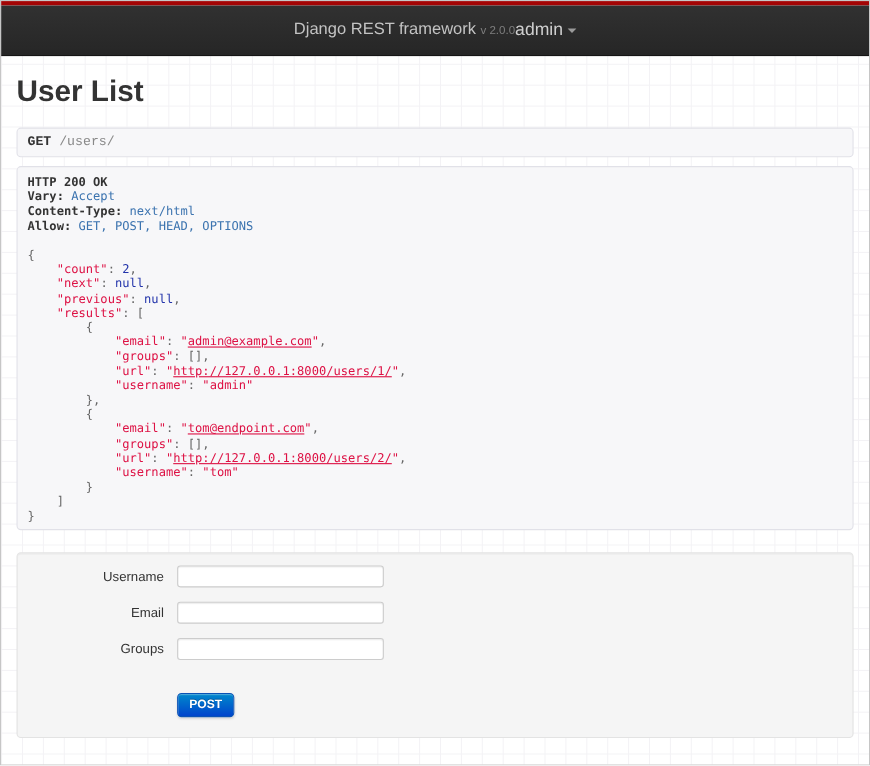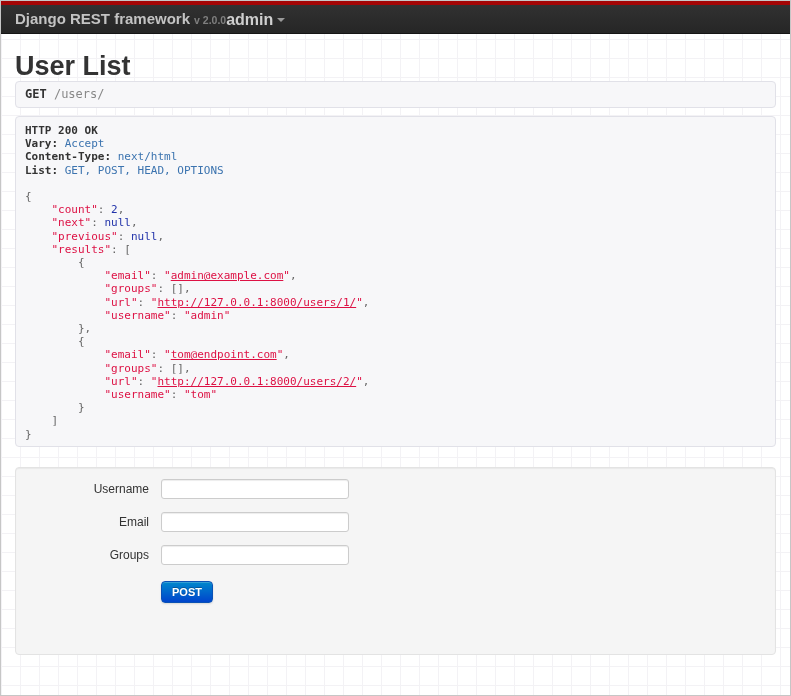--- a/index.html
+++ b/index.html
@@ -13,25 +13,25 @@
     background-image:
       linear-gradient(to right, #f3f2f5 1px, transparent 1px),
       linear-gradient(to bottom, #f3f2f5 1px, transparent 1px);
     background-size: 19px 19px;
     overflow: hidden;
   }
 
   
   .top-accent { height: 4px; background: #a30505; }
   .navbar {
-    height: 29px; line-height: 29px;
+    height: 46px; line-height: 29px;
     background: linear-gradient(#313131, #262626);
     border-bottom: 1px solid #151515;
     padding: 0 14px;
-    display: flex; justify-content: flex-start; align-items: center; font-weight: bold;
+    display: flex; justify-content: center; align-items: center;
   }
   .brand { color: #c3c3c3; font-size: 15px; text-decoration: none; }
   .brand small { color: #7f7f7f; font-size: 10.5px; margin-left: 4px; }
   .user-menu { color: #cfcfcf; font-size: 16px; cursor: pointer; }
   .caret-down-sm {
     display: inline-block; margin-left: 4px; vertical-align: middle;
     border-left: 4px solid transparent; border-right: 4px solid transparent;
     border-top: 4px solid #9a9a9a;
   }
 
@@ -66,23 +66,24 @@
     border-left: 4px solid transparent; border-right: 4px solid transparent;
     border-top: 4px solid #fff;
     vertical-align: middle;
   }
 
   .description { margin-top: 16px; font-size: 12px; color: #333; }
 
   pre { font-family: "DejaVu Sans Mono", "Liberation Mono", monospace; }
 
   .request-line {
+    margin-top: 18px;
     background: #f7f7f9; border: 1px solid #e1e1e8; border-radius: 4px;
     padding: 5px 9px;
-    font-size: 12px; line-height: 15px; color: #888;
+    font-size: 12px; line-height: 15px; color: #888; font-family: Liberation Mono, monospace;
   }
   .request-line b { color: #333; }
 
   .response-panel {
     margin-top: 8px;
     background: #f7f7f9; border: 1px solid #e1e1e8; border-radius: 4px;
     padding: 7px 9px;
     height: 331px;
     overflow: hidden;
   }
@@ -91,35 +92,35 @@
   .hval { color: #3b73af; }
   .str  { color: #dd1144; }
   .lit  { color: #2233aa; }
   .code-link { color: #dd1144; text-decoration: underline; cursor: pointer; }
 
   .form-well {
     margin-top: 20px;
     background: #f5f5f5; border: 1px solid #e3e3e3; border-radius: 4px;
     box-shadow: inset 0 1px 1px rgba(0,0,0,0.05);
     padding: 11px 15px;
-    height: 188px;
+    height: 169px;
   }
   .control-group { margin-bottom: 13px; display: flex; align-items: center; }
   .control-group label {
     display: inline-block; width: 118px; text-align: right;
     margin-right: 12px; font-size: 12px; color: #333;
   }
   .control-group input {
     width: 188px; height: 20px;
     border: 1px solid #ccc; border-radius: 3px;
     padding: 2px 5px; font-size: 12px; color: #555;
     background: #fff;
     box-shadow: inset 0 1px 1px rgba(0,0,0,0.075);
   }
-  .btn-post { margin-left: 130px; margin-top: 3px; padding: 4px 10px; }
+  .btn-post { margin-left: 130px; margin-top: 17px; padding: 4px 10px; }
 </style>
 </head>
 <body>
 
 <div class="page">
 
   <div class="top-accent"></div>
 
   <nav class="navbar">
     <a class="brand"><span>Django REST framework</span><small>v 2.0.0</small></a>
@@ -132,21 +133,21 @@
       <h1 class="page-title">User List</h1>
     </div>
 
 
     <pre class="request-line"><b>GET</b> <span>/users/</span></pre>
 
     <div class="response-panel">
       <pre id="response-pre"><b>HTTP 200 OK</b>
 <b>Vary:</b> <span class="hval">Accept</span>
 <b>Content-Type:</b> <span class="hval">next/html</span>
-<b>List:</b> <span class="hval">GET, POST, HEAD, OPTIONS</span>
+<b>Allow:</b> <span class="hval">GET, POST, HEAD, OPTIONS</span>
 
 {
     <span class="str">"count"</span>: <span class="lit">2</span>,
     <span class="str">"next"</span>: <span class="lit">null</span>,
     <span class="str">"previous"</span>: <span class="lit">null</span>,
     <span class="str">"results"</span>: [
         {
             <span class="str">"email"</span>: <span class="str">"<a class="code-link" href="#">admin@example.com</a>"</span>,
             <span class="str">"groups"</span>: [],
             <span class="str">"url"</span>: <span class="str">"<a class="code-link" href="#">http://127.0.0.1:8000/users/1/</a>"</span>,

